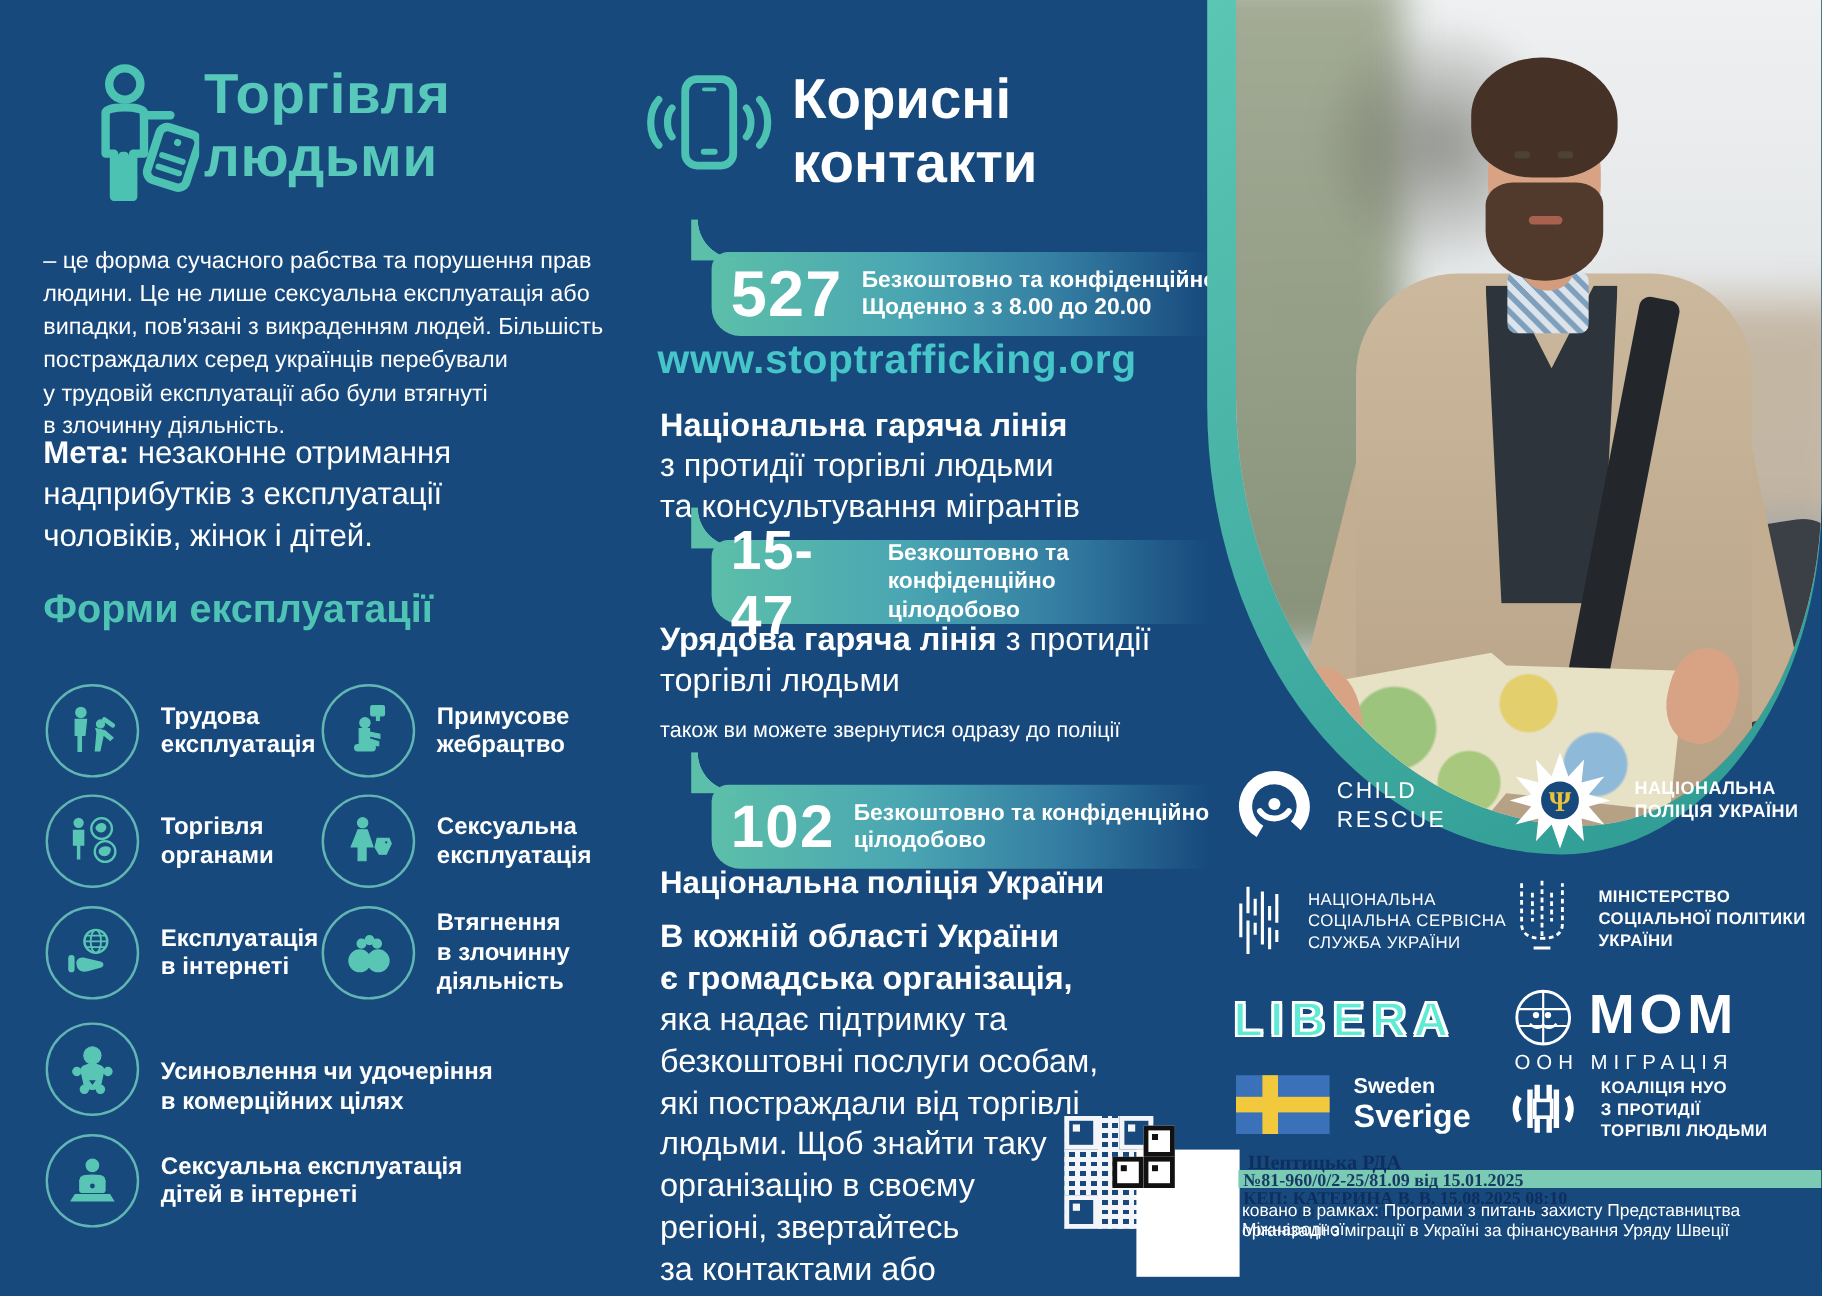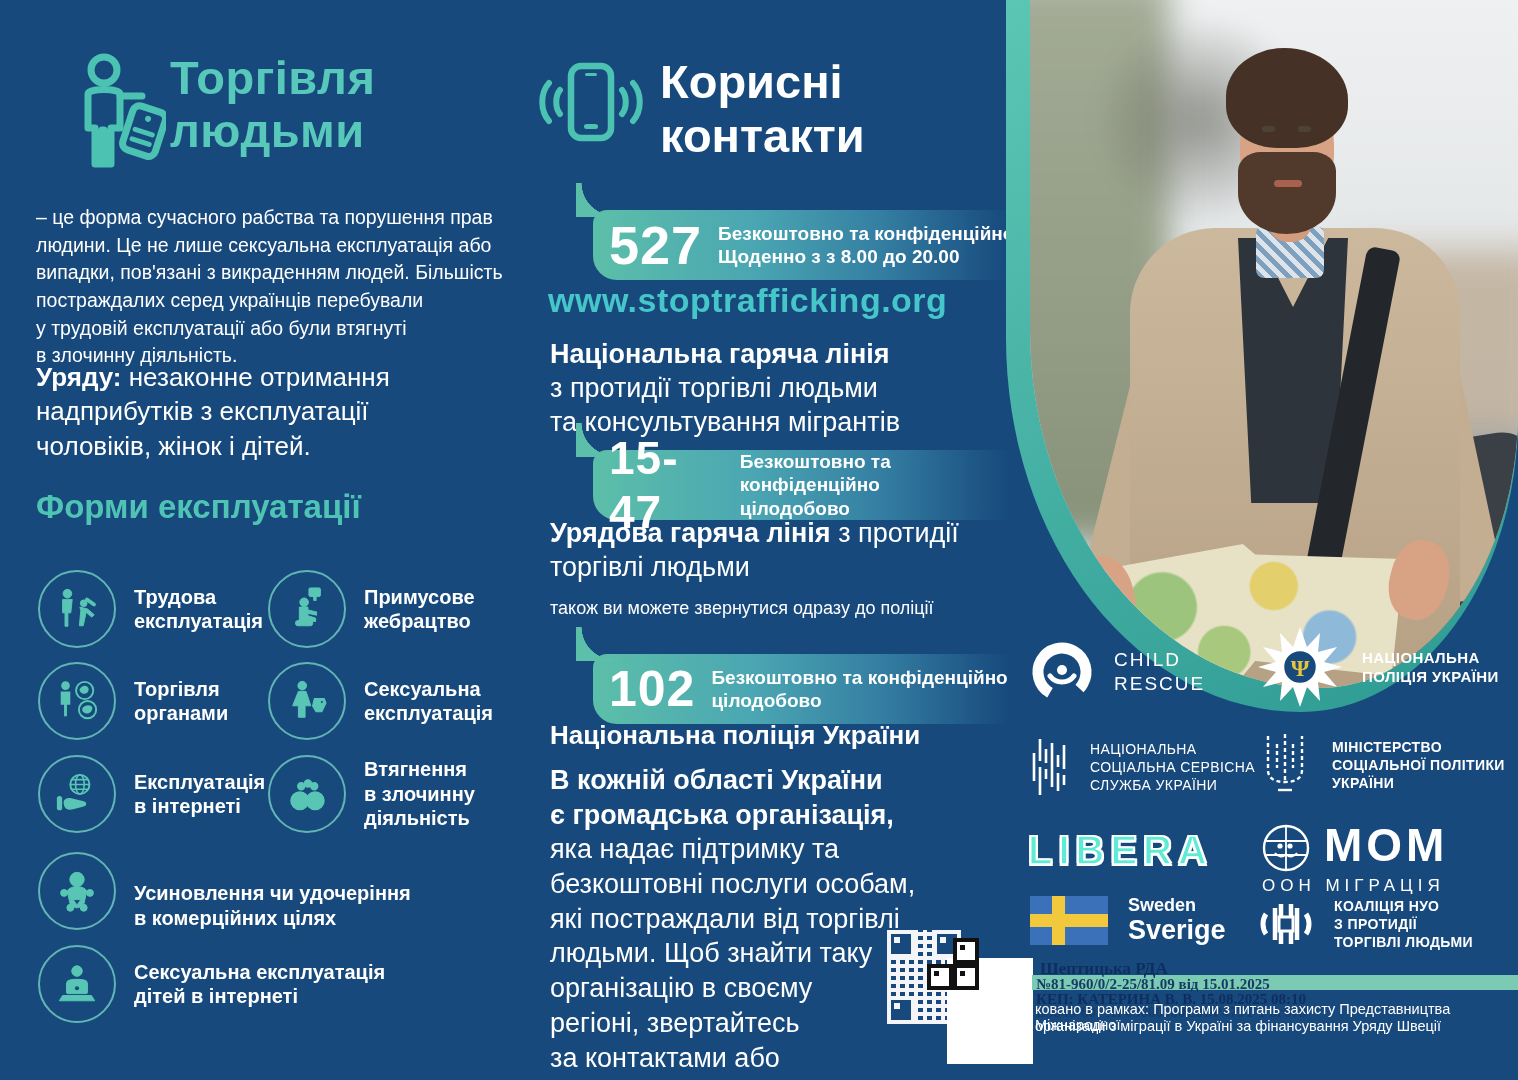--- a/index.html
+++ b/index.html
@@ -128,21 +128,21 @@
   <div class="abs main-title pre">Торгівля
 людьми</div>
 
   <div class="abs intro pre">– це форма сучасного рабства та порушення прав
 людини. Це не лише сексуальна експлуатація або
 випадки, пов'язані з викраденням людей. Більшість
 постраждалих серед українців перебували
 у трудовій експлуатації або були втягнуті
 в злочинну діяльність.</div>
 
-  <div class="abs goal"><span class="b">Уряду:</span><span class="pre"> незаконне отримання
+  <div class="abs goal"><span class="b">Мета:</span><span class="pre"> незаконне отримання
 надприбутків з експлуатації
 чоловіків, жінок і дітей.</span></div>
 
   <div class="abs forms-heading">Форми експлуатації</div>
 
   <div class="abs form-item" style="left:38px;top:570px;width:210px;">
     <span class="form-icon">
       <svg viewBox="0 0 48 48" stroke="none">
           <circle cx="14" cy="8" r="4.5"></circle>
           <path d="M9 14h10l-1.5 14h-3V42h-3V28H9z"></path>

